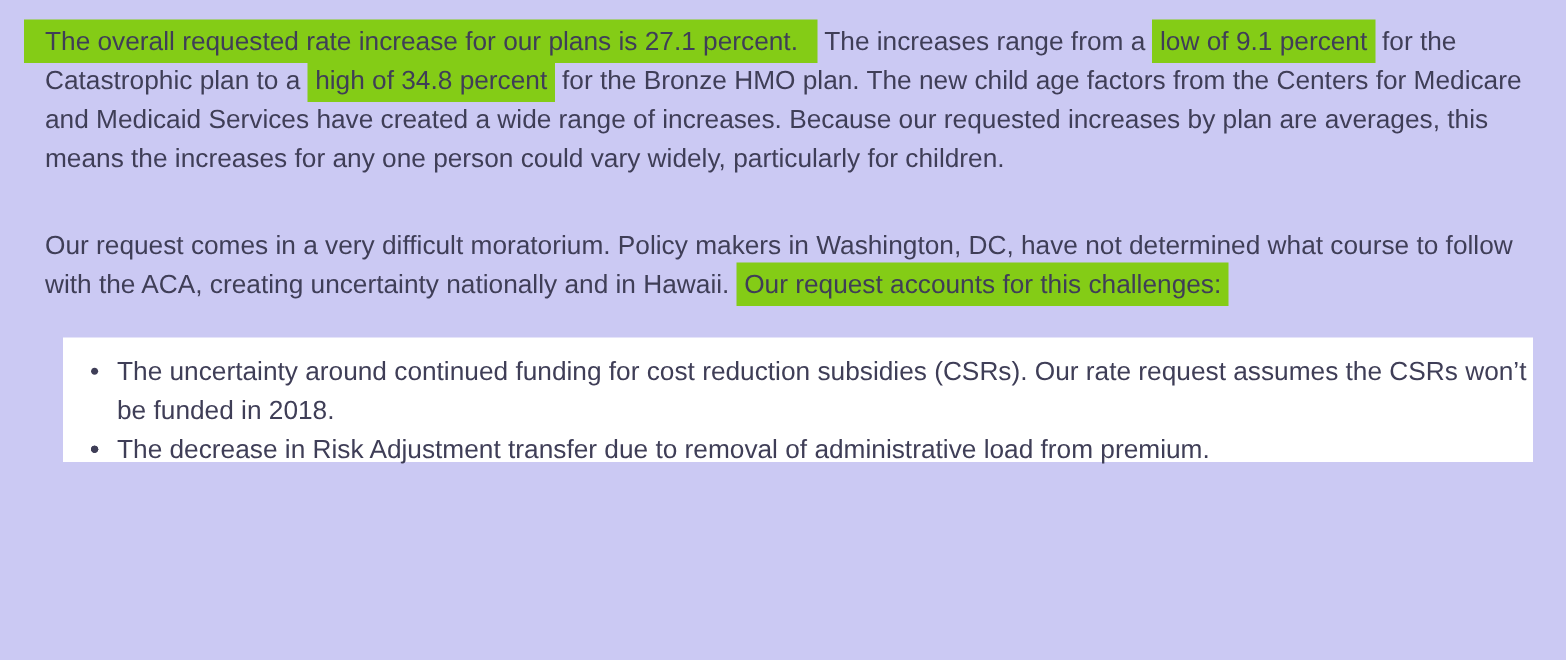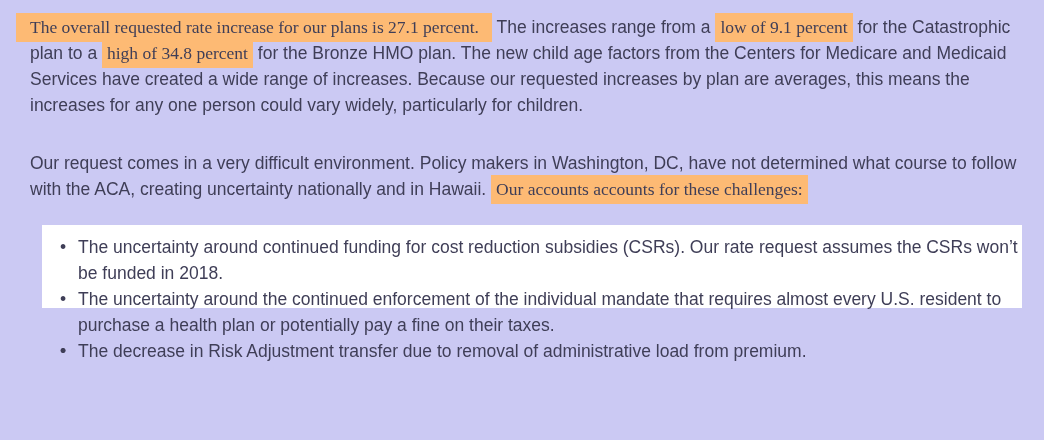--- a/index.html
+++ b/index.html
@@ -16,24 +16,23 @@
     width: 1044px;
     height: 440px;
     padding: 14px 26px 0 30px;
     font-size: 17.5px;
     line-height: 26px;
   }
   .doc p {
     margin: 0 0 32px 0;
   }
   .hl {
-    background: #fdba74;
+    background: #84cc16;
     padding: 4px 5px 5px 5px;
     box-decoration-break: clone;
-    font-family: Liberation Serif, serif;
     -webkit-box-decoration-break: clone;
   }
   .hl-lead {
     margin-left: -14px;
     padding-left: 14px;
     padding-right: 13px;
   }
   .list-wrap {
     position: relative;
   }
@@ -64,25 +63,25 @@
   }
 </style>
 </head>
 <body>
 
 <main class="doc">
 
   <p><span class="hl hl-lead">The overall requested rate increase for our plans is 27.1 percent.</span><span> The increases range from a </span><span class="hl">low of 9.1 percent</span><span> for the Catastrophic plan to a </span><span class="hl">high of 34.8 percent</span><span> for the Bronze HMO plan. The new child age factors from the Centers for Medicare and Medicaid Services have created a wide range of increases. Because our requested increases by plan are averages, this means the increases for any one person could vary widely, particularly for children.</span></p>
 
 
-  <p><span>Our request comes in a very difficult environment. Policy makers in Washington, DC, have not determined what course to follow with the ACA, creating uncertainty nationally and in Hawaii. </span><span class="hl">Our accounts accounts for these challenges:</span></p>
+  <p><span>Our request comes in a very difficult moratorium. Policy makers in Washington, DC, have not determined what course to follow with the ACA, creating uncertainty nationally and in Hawaii. </span><span class="hl">Our request accounts for this challenges:</span></p>
 
   <div class="list-wrap">
     <div class="list-highlight"></div>
     <ul>
       <li><span class="dot">•</span><span>The uncertainty around continued funding for cost reduction subsidies (CSRs). Our rate request assumes the CSRs won’t be funded in 2018.</span></li>
-      <li><span class="dot">•</span><span>The uncertainty around the continued enforcement of the individual mandate that requires almost every U.S. resident to purchase a health plan or potentially pay a fine on their taxes.</span></li>
+      <li><span class="dot">•</span></li>
       <li><span class="dot">•</span></li>
       <li><span class="dot">•</span><span>The decrease in Risk Adjustment transfer due to removal of administrative load from premium.</span></li>
     </ul>
   </div>
 
 </main>
 
 </body></html>

